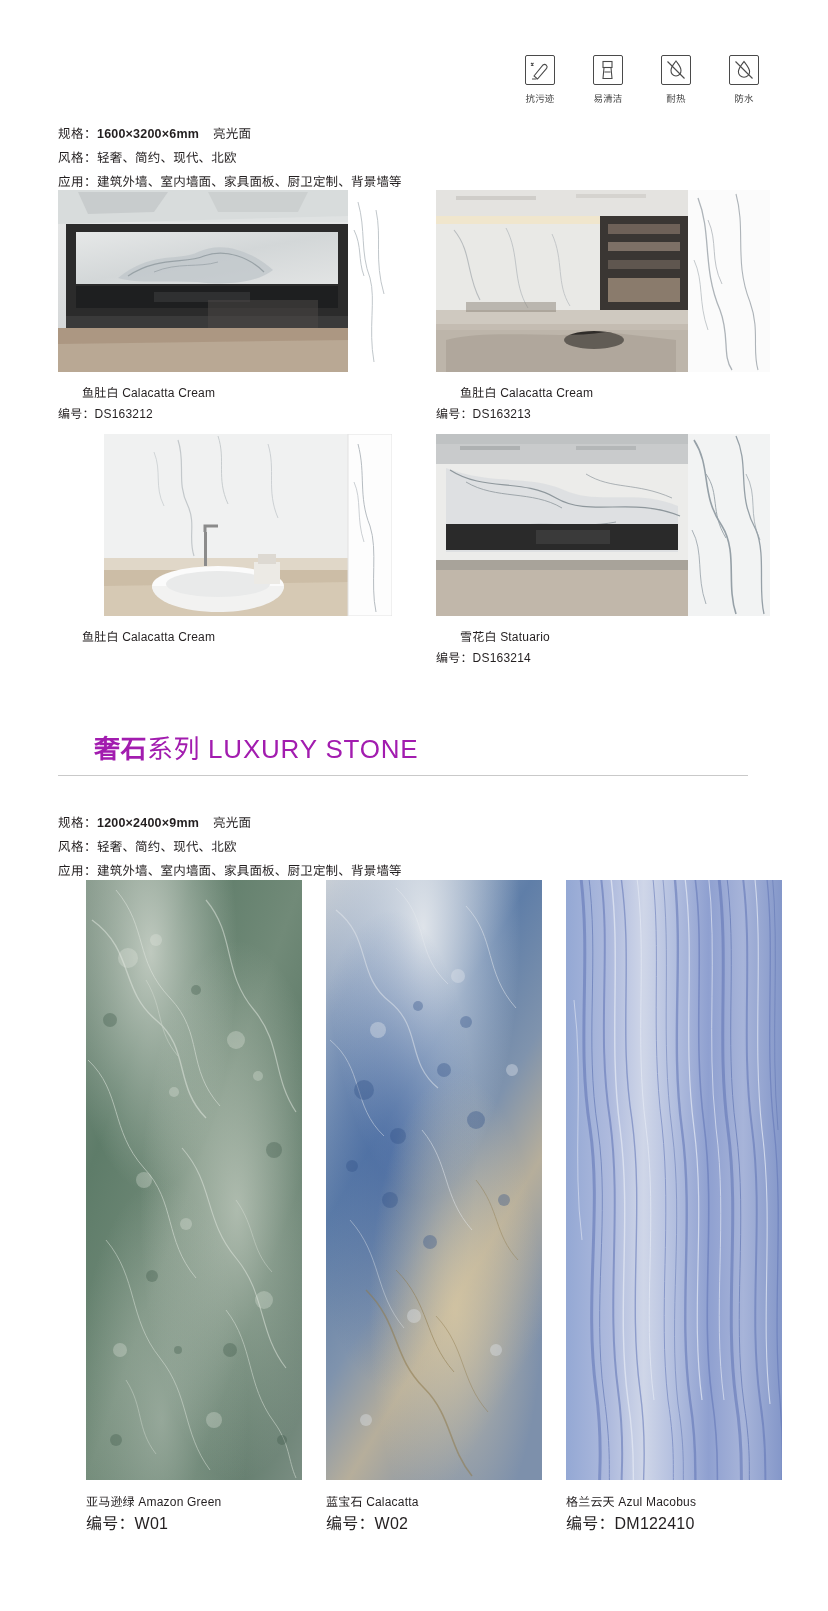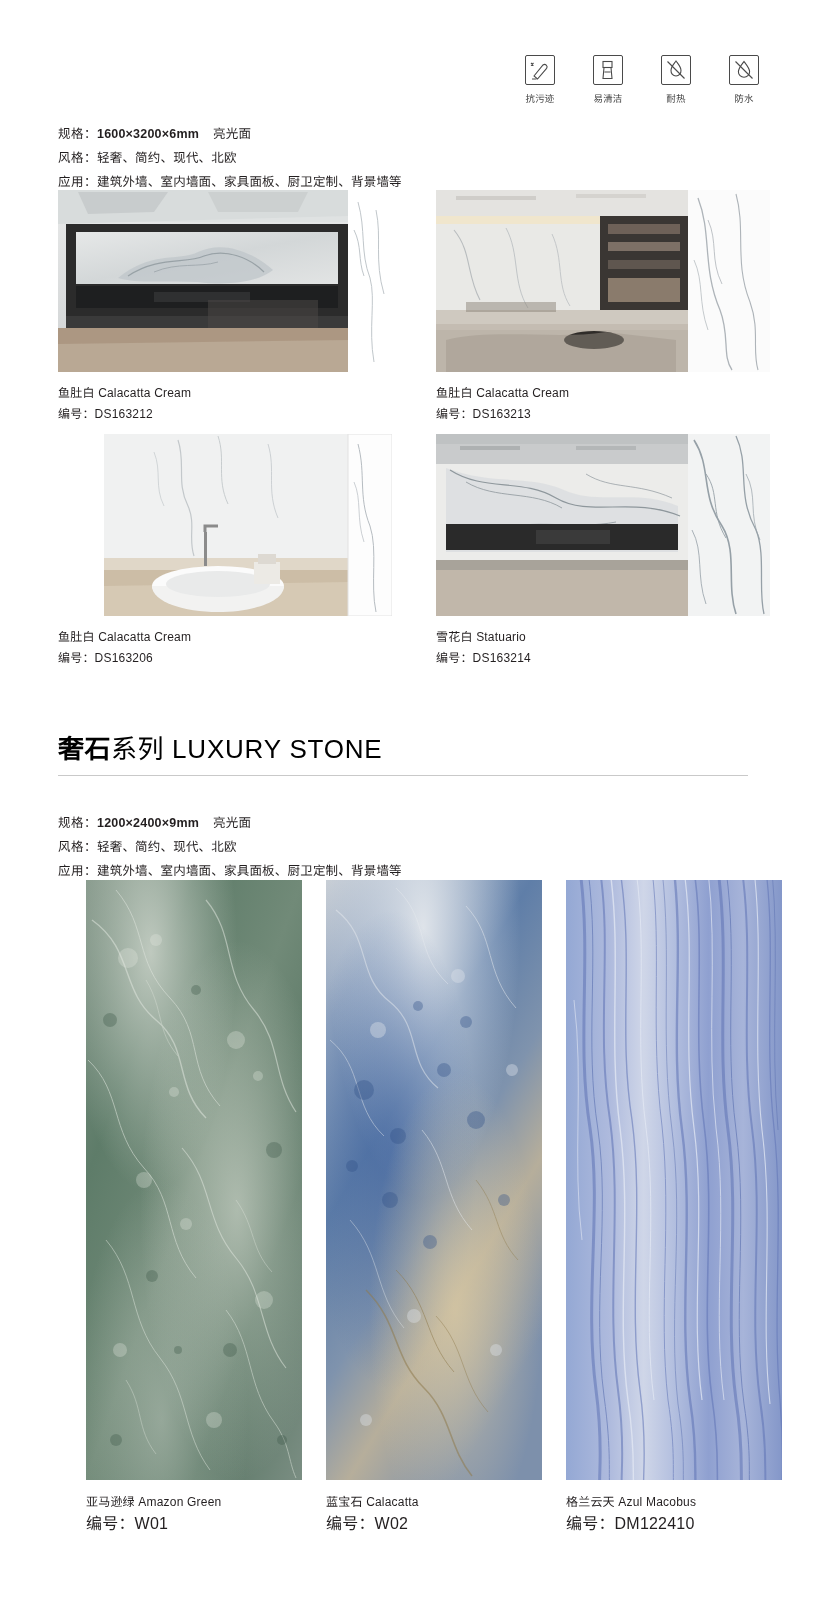--- a/index.html
+++ b/index.html
@@ -89,34 +89,35 @@
     overflow: hidden;
     background: #dfe2e4;
   }
   .card .caption-1,
   .card .caption-2 {
     font-size: 12px;
     line-height: 21px;
     color: #231f20;
     letter-spacing: 0.2px;
   }
-  .card .caption-1 { margin-top: 11px; }
+  .card .caption-1 { margin-top: 11px; margin-left: 24px; }
 
   
   .series-head {
     position: absolute;
     left: 58px;
     width: 690px;
     top: 728px;
   }
   .series-head .title {
     font-size: 26px;
     letter-spacing: 0.5px;
-    color: #000000;
+    color: #a21caf;
     white-space: nowrap;
+    margin-left: 36px;
   }
   .series-head .title .cn-b { font-weight: bold; }
   .series-head .title .cn-n { font-weight: normal; }
   .series-head .title .en { font-weight: normal; letter-spacing: 0.8px; }
   .series-head .rule {
     margin-top: 10px;
     height: 1px;
     background: #c9c9c9;
     width: 690px;
   }
@@ -335,21 +336,20 @@
         <rect x="0" y="0" width="46" height="182" fill="#ffffff"></rect>
         <rect x="290" y="0" width="44" height="182" fill="#ffffff"></rect>
         <rect x="290" y="0" width="44" height="182" fill="#fdfdfd" stroke="#e2e2e2" stroke-width="1"></rect>
         <g stroke="#b6bcc1" fill="none">
           <path d="M300 10 C308 40 300 62 312 92 C320 116 312 150 318 178" stroke-width="1"></path>
           <path d="M296 48 C304 66 298 84 306 108" stroke-width="0.7"></path>
         </g>
       </svg>
     </div>
     <div class="caption-1">鱼肚白 Calacatta Cream</div>
-    <div class="caption-2">编号：DS163206</div>
   </div>
 
   <div class="card">
     <div class="photo">
       <svg width="334" height="182" viewBox="0 0 334 182" preserveAspectRatio="none">
         <defs>
           <linearGradient id="c4bg" x1="0" y1="0" x2="0" y2="1">
             <stop offset="0" stop-color="#dfe1e2"></stop>
               <stop offset="1" stop-color="#cdc6bd"></stop>
           </linearGradient>

